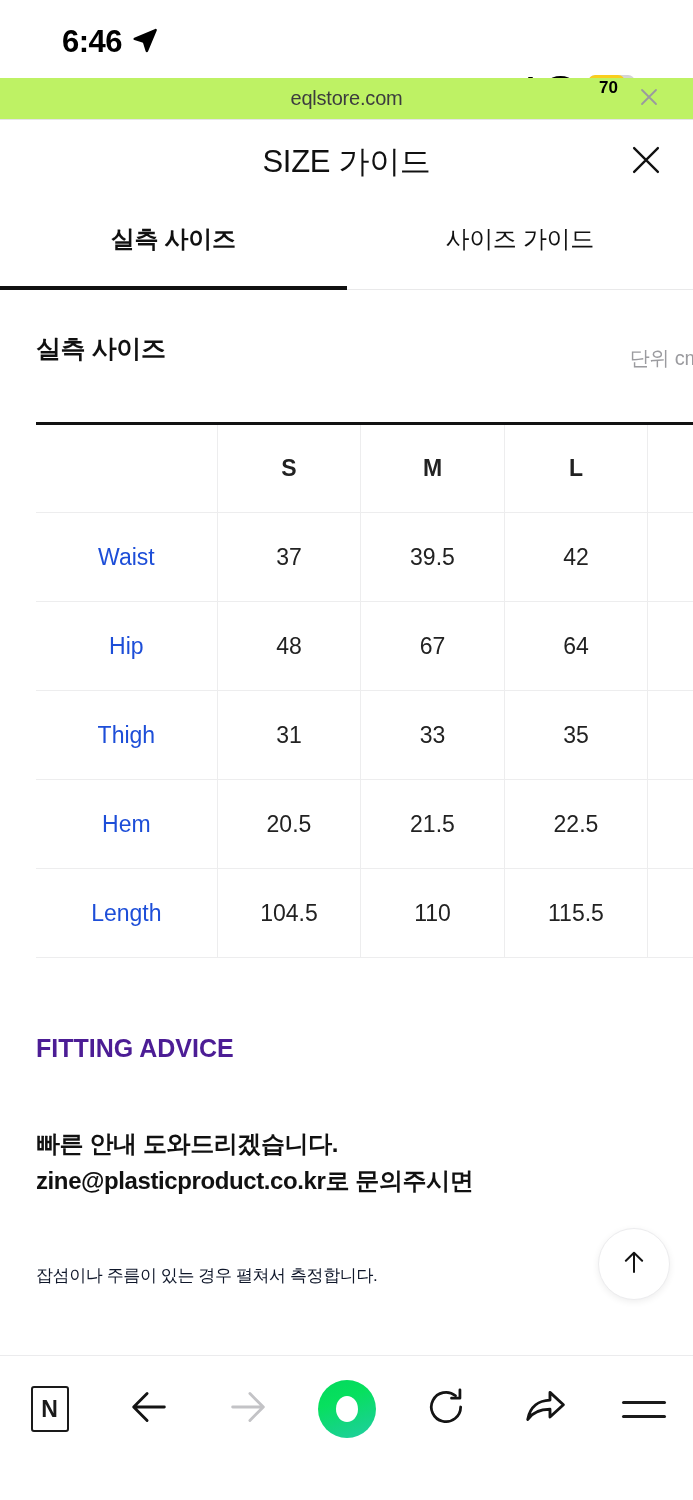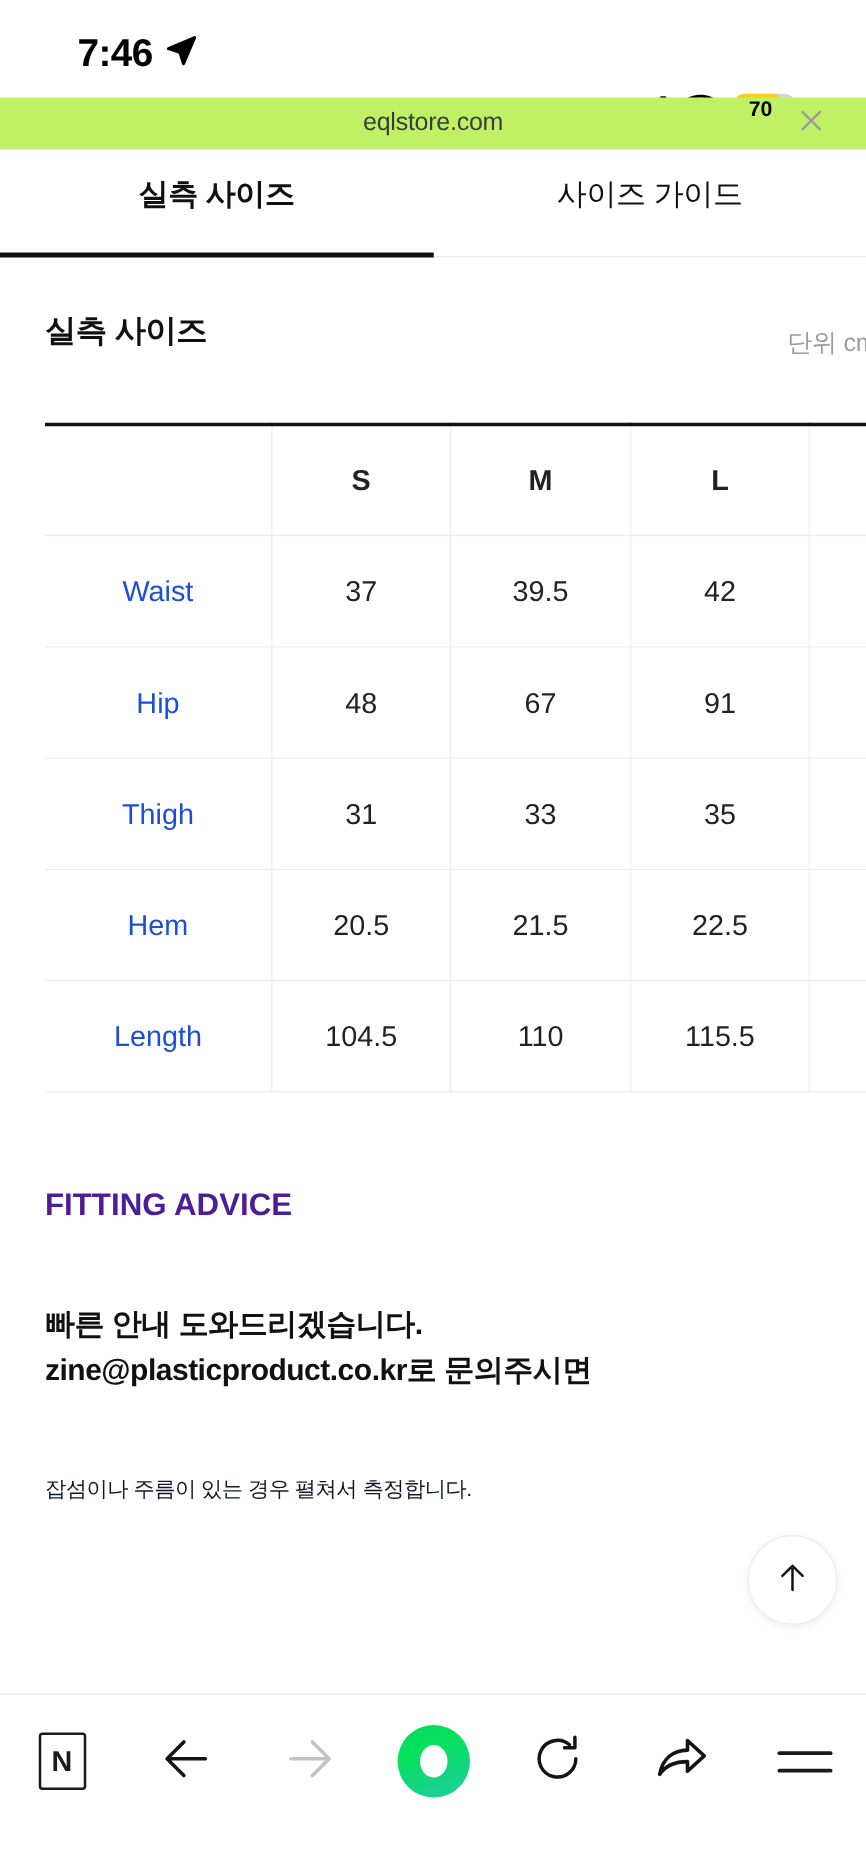--- a/index.html
+++ b/index.html
@@ -326,21 +326,21 @@
   .hamburger { width: 44px; display: flex; flex-direction: column; gap: 11px; }
   .hamburger i { display: block; height: 3px; background: #1b1b1b; border-radius: 2px; }
 </style>
 </head>
 <body>
 
 <div id="screen">
 
   <div class="status-bar">
     <div class="status-left">
-      <span class="status-time">7:46</span>
+      <span class="status-time">6:46</span>
       <span class="loc-arrow">
         <svg width="27" height="27" viewBox="0 0 24 24">
           <path d="M21.5 2.6 2.9 10.4c-1 .4-.9 1.8.1 2.1l7.1 2.2c.3.1.6.4.7.7l2.2 7.1c.3 1 1.7 1.1 2.1.1l7.8-18.6c.4-.9-.6-1.8-1.4-1.4z" fill="#000"></path>
         </svg>
       </span>
     </div>
     <div class="status-right">
       <span class="signal-bars">
         <i></i>
           <i></i>
@@ -364,20 +364,28 @@
 
   <div class="url-bar">
     <span class="url-text">eqlstore.com</span>
     <span class="url-close">
       <svg width="24" height="24" viewBox="0 0 24 24">
         <path d="M5 5 L19 19 M19 5 L5 19" stroke="#9a9a9e" stroke-width="1.8" fill="none" stroke-linecap="round"></path>
       </svg>
     </span>
   </div>
 
+  <div class="modal-header">
+    <span class="modal-title">SIZE 가이드</span>
+    <span class="modal-close">
+      <svg width="38" height="38" viewBox="0 0 24 24">
+        <path d="M4.5 4.5 L19.5 19.5 M19.5 4.5 L4.5 19.5" stroke="#111" stroke-width="1.5" fill="none" stroke-linecap="round"></path>
+      </svg>
+    </span>
+  </div>
 
   <div class="tabs">
     <div class="tab active">실측 사이즈</div>
     <div class="tab">사이즈 가이드</div>
     <div class="tab-underline-track"></div>
     <div class="tab-underline"></div>
   </div>
 
   <div class="content">
 
@@ -409,21 +417,21 @@
             <td>Waist</td>
             <td>37</td>
             <td>39.5</td>
             <td>42</td>
             <td></td>
           </tr>
           <tr>
             <td>Hip</td>
             <td>48</td>
             <td>67</td>
-            <td>91</td>
+            <td>64</td>
             <td></td>
           </tr>
           <tr>
             <td>Thigh</td>
             <td>31</td>
             <td>33</td>
             <td>35</td>
             <td></td>
           </tr>
           <tr>

